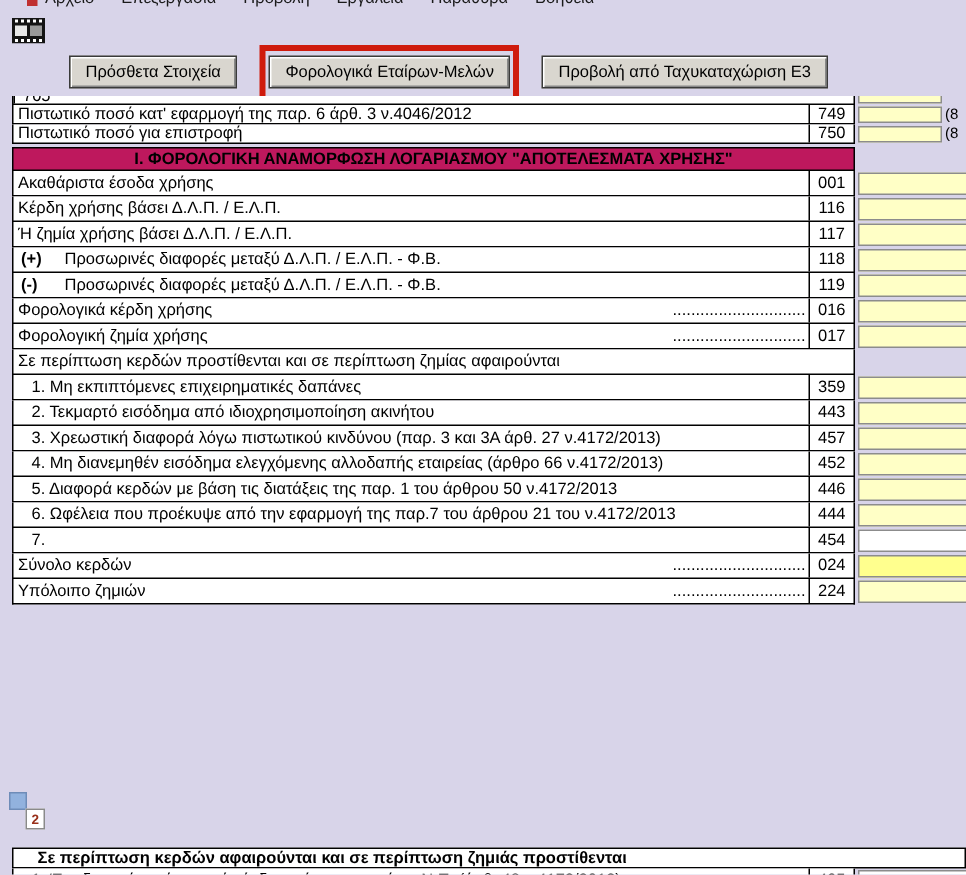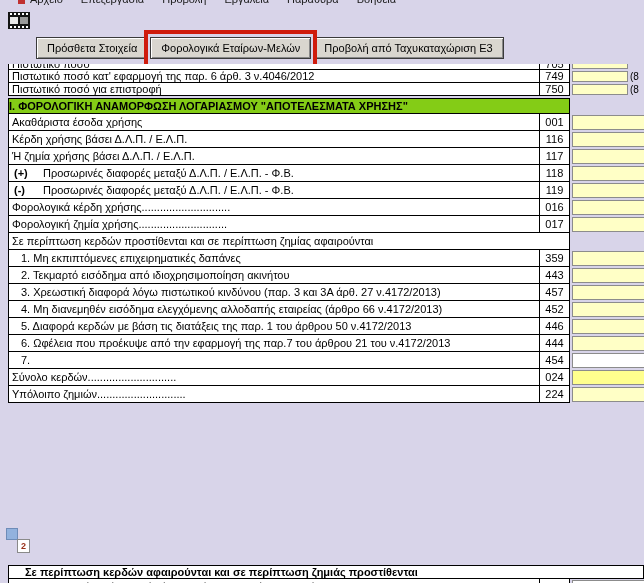--- a/index.html
+++ b/index.html
@@ -6,52 +6,52 @@
   .screen{position:relative;width:644px;height:583px;overflow:hidden;background:#d8d4e9;
           font-family:"Liberation Sans",sans-serif;font-size:11px;color:#000;}
 
   
   .menubar{position:absolute;top:-7px;left:30px;display:flex;gap:18px;}
   .menu-item{font-size:11px;color:#1a1a1a;white-space:nowrap;}
   .mini-red{position:absolute;top:0;left:18px;width:7px;height:4px;background:#c03030;}
 
   .film{position:absolute;top:12px;left:8px;width:22px;height:17px;cursor:pointer;}
 
-  .toolbar{position:absolute;top:37px;left:36px;display:flex;gap:2px;}
+  .toolbar{position:absolute;top:37px;left:46px;display:flex;gap:21px;}
   .btn{height:22px;padding:0 10px;background:#d9d6cf;border:1px solid #3a3a3a;
        box-shadow:inset 1px 1px 0 #fff,inset -1px -1px 0 #888;
        font:11px "Liberation Sans",sans-serif;cursor:pointer;white-space:nowrap;}
   .btn-wrap{position:relative;display:inline-block;}
   .red-frame{position:absolute;top:-7px;left:-6px;right:-6px;bottom:-9px;border:4px solid #cf1b0d;pointer-events:none;}
 
   .form{position:absolute;left:8px;top:64px;}
   .clip{overflow:hidden;width:720px;}
   .shift{margin-top:-7px;}
   .gap{height:2px;}
 
   .trow{display:flex;}
   .h13{height:13px;}
   .h17{height:17px;}
   .rowbox{display:flex;width:562px;box-sizing:border-box;background:#fff;
           border-left:1px solid #000;border-right:1px solid #000;border-bottom:1px solid #000;}
   .first .rowbox{border-top:1px solid #000;}
   .lab{flex:1;display:flex;align-items:center;padding:0 3px;white-space:nowrap;overflow:hidden;}
-  .lab.right{justify-content:flex-start;padding-right:2px;}
+  .lab.right{justify-content:space-between;padding-right:2px;}
   .bold{font-weight:normal;}
   .ind{padding-left:12px;}
   .sign{font-weight:bold;width:26px;flex:none;display:flex;align-items:center;padding-left:5px;}
   .code{width:29px;flex:none;border-left:1px solid #000;display:flex;align-items:center;justify-content:center;font-weight:normal;}
   .field{flex:none;width:78px;background:#ffffc6;border:1px solid #8c8c8c;margin:1px 0 1px 2px;box-sizing:border-box;}
   .field.short{width:56px;}
   .field.bright{background:#ffff8e;}
   .field.white{background:#ffffff;}
   .suffix{flex:none;display:flex;align-items:center;padding-left:2px;font-size:10px;}
 
-  .sheader{width:562px;box-sizing:border-box;border:1px solid #000;background:#84cc16;
-           font-weight:bold;height:16px;line-height:15px;}
+  .sheader{width:562px;box-sizing:border-box;border:1px solid #000;background:#be185d;
+           text-align:center;font-weight:bold;height:16px;line-height:15px;}
 
   .blue-sq{position:absolute;left:6px;top:528px;width:12px;height:12px;background:#92b2de;border:1px solid #6e8cb8;box-sizing:border-box;}
   .badge{position:absolute;left:17px;top:539px;min-width:9px;height:12px;background:#fff;border:1px solid #8a8a8a;
          color:#99301a;font-size:9px;font-weight:bold;line-height:12px;text-align:center;padding:0 1px;}
 
   .bottom{position:absolute;left:8px;top:565px;}
   .bheader{width:636px;box-sizing:border-box;border:1px solid #000;background:#fff;font-weight:bold;
            height:14px;line-height:13px;padding:0 16px;white-space:nowrap;overflow:hidden;}
 </style>
 </head>
@@ -95,21 +95,20 @@
     </span>
     <button class="btn">Προβολή από Ταχυκαταχώριση Ε3</button>
   </div>
 
   <div class="form">
 
     <div class="clip">
       <div class="shift">
         <div class="trow h13 first">
           <div class="rowbox">
-            <div class="lab">Πιστωτικό ποσό</div>
             <div class="code">705</div>
           </div>
           <div class="field short"></div>
           <div class="suffix"></div>
         </div>
         <div class="trow h13">
           <div class="rowbox">
             <div class="lab">Πιστωτικό ποσό κατ' εφαρμογή της παρ. 6 άρθ. 3 ν.4046/2012</div>
             <div class="code">749</div>
           </div>

